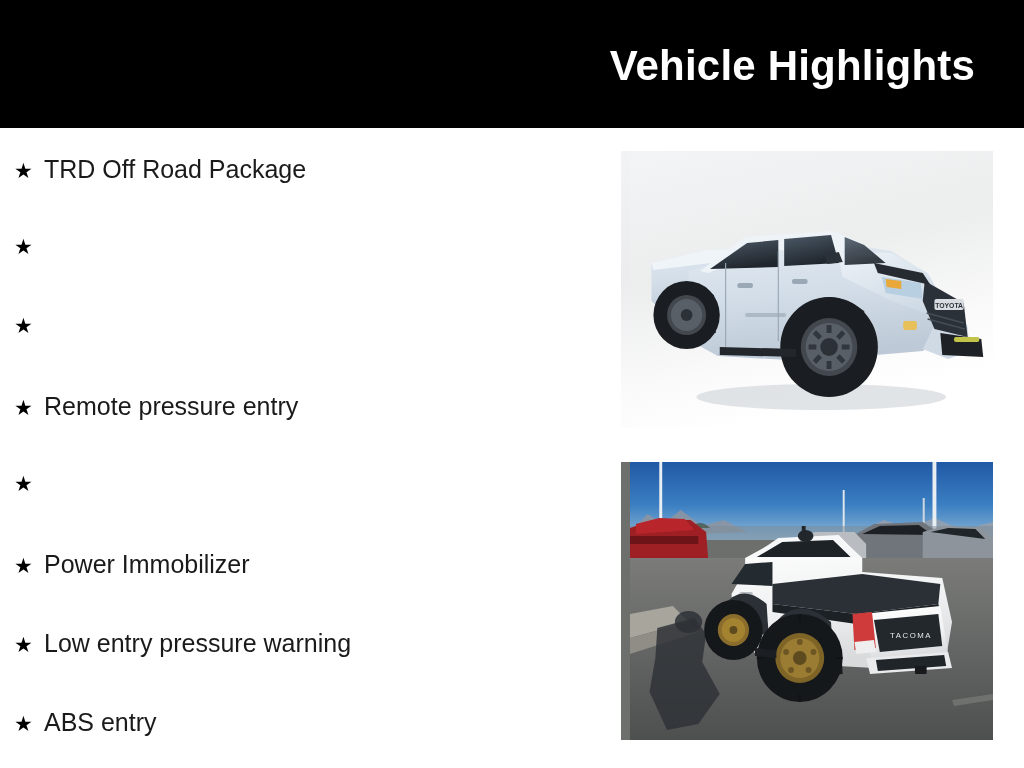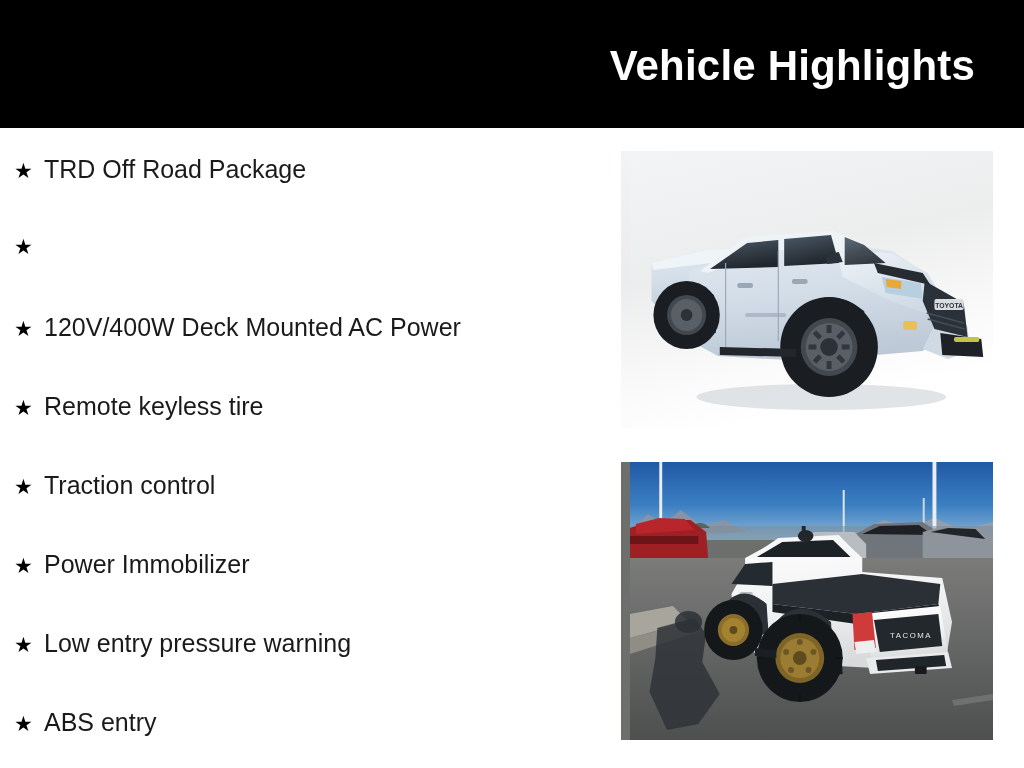--- a/index.html
+++ b/index.html
@@ -119,31 +119,29 @@
       <span class="bullet-star">★</span>
       <span class="highlight-label">TRD Off Road Package</span>
     </li>
 
     <li class="highlight-item">
       <span class="bullet-star">★</span>
     </li>
 
     <li class="highlight-item">
       <span class="bullet-star">★</span>
-      <span class="highlight-label">120V/400W Deck Mounted AC Power</span>
-    </li>
-
-    <li class="highlight-item">
-      <span class="bullet-star">★</span>
-      <span class="highlight-label">Remote keyless tire</span>
-    </li>
-
-    <li class="highlight-item">
-      <span class="bullet-star">★</span>
-      <span class="highlight-label">Traction control</span>
+    </li>
+
+    <li class="highlight-item">
+      <span class="bullet-star">★</span>
+      <span class="highlight-label">Remote pressure entry</span>
+    </li>
+
+    <li class="highlight-item">
+      <span class="bullet-star">★</span>
     </li>
 
     <li class="highlight-item">
       <span class="bullet-star">★</span>
       <span class="highlight-label">Power Immobilizer</span>
     </li>
 
     <li class="highlight-item">
       <span class="bullet-star">★</span>
       <span class="highlight-label">Low entry pressure warning</span>

